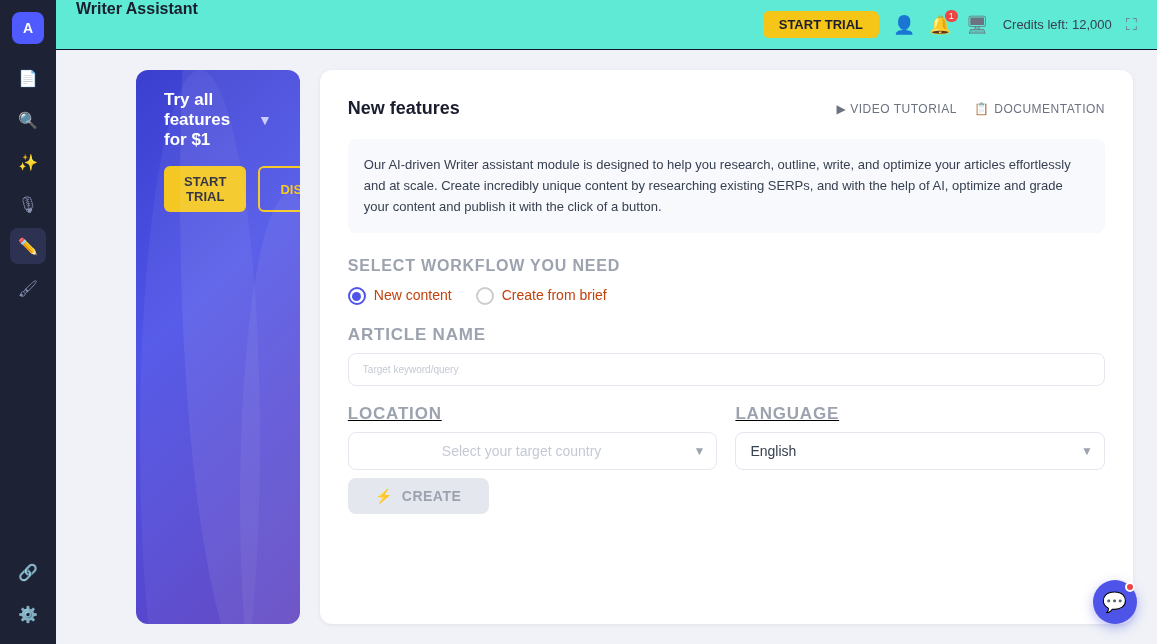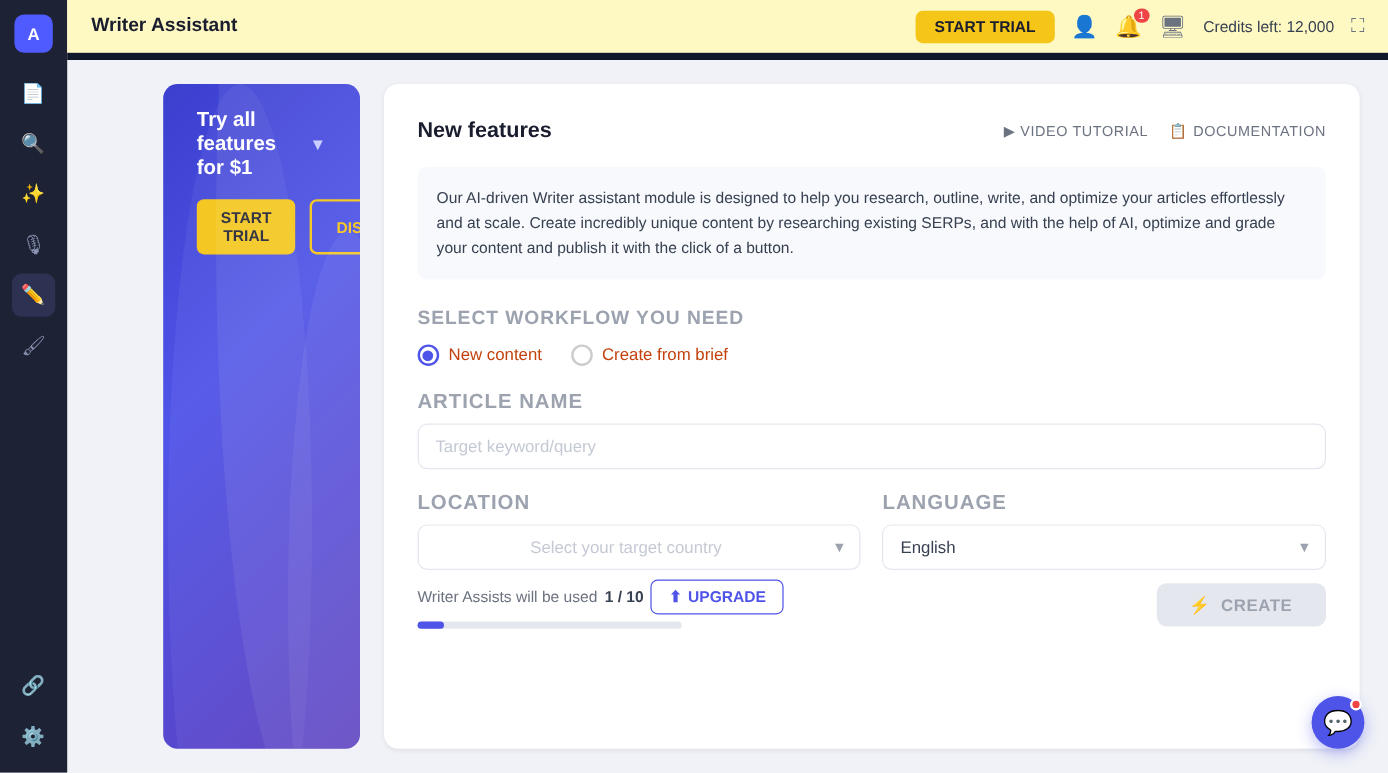--- a/index.html
+++ b/index.html
@@ -53,24 +53,23 @@
     }
     .sidebar-spacer { flex: 1; }
 
     
     .topbar {
       position: absolute;
       left: 56px;
       right: 0;
       top: 0;
       height: 50px;
-      background: #fef9c3;
-      border-bottom: 6px solid #0f172a;
-      display: flex;
-      align-items: center;
+      background: #5eead4;
+      border-bottom: 1px solid #0f172a;
+      display: flex;
       padding: 0 20px;
       z-index: 10;
     }
     .topbar-title {
       font-size: 16px;
       font-weight: 600;
       color: #1a1d2e;
       flex: 1;
     }
     .topbar-actions {
@@ -283,31 +282,32 @@
       letter-spacing: 0.8px;
       text-transform: uppercase;
       margin-bottom: 8px;
       display: block;
     }
     .form-input {
       width: 100%;
       border: 1px solid #e5e7ef;
       border-radius: 8px;
       padding: 10px 14px;
-      font-size: 14px;
+      font-size: 10px;
       color: #15803d;
       outline: none;
       background: #fff;
     }
     .form-input::placeholder { color: #c4c9d4; }
 
     .form-row-2col {
       display: grid;
       grid-template-columns: 1fr 1fr;
       gap: 18px;
+      text-decoration: underline;
     }
     .form-select-wrapper {
       position: relative;
     }
     .form-select {
       width: 100%;
       border: 1px solid #e5e7ef;
       border-radius: 8px;
       padding: 10px 36px 10px 14px;
       font-size: 14px;
@@ -524,37 +524,20 @@
             <option value="Spanish">Spanish</option>
             <option value="French">French</option>
             <option value="German">German</option>
           </select>
           <span class="select-chevron">▼</span>
         </div>
       </div>
     </div>
 
     <div class="card-footer">
-      <div class="assists-info">
-        <div class="assists-text">
-          <span>Writer Assists will be used</span>
-          <span class="assists-count">
-            <span>1</span>
-            <span> / </span>
-            <span>10</span>
-          </span>
-          <button class="upgrade-btn">
-            <span>⬆</span>
-            <span>UPGRADE</span>
-          </button>
-        </div>
-        <div class="progress-bar-bg">
-          <div class="progress-bar-fill" style="width: 10%;"></div>
-        </div>
-      </div>
       <button class="create-btn">
         <span>⚡</span>
         <span>CREATE</span>
       </button>
     </div>
   </div>
 
 </div>
 
 <div class="chat-btn" style="position:fixed;">

